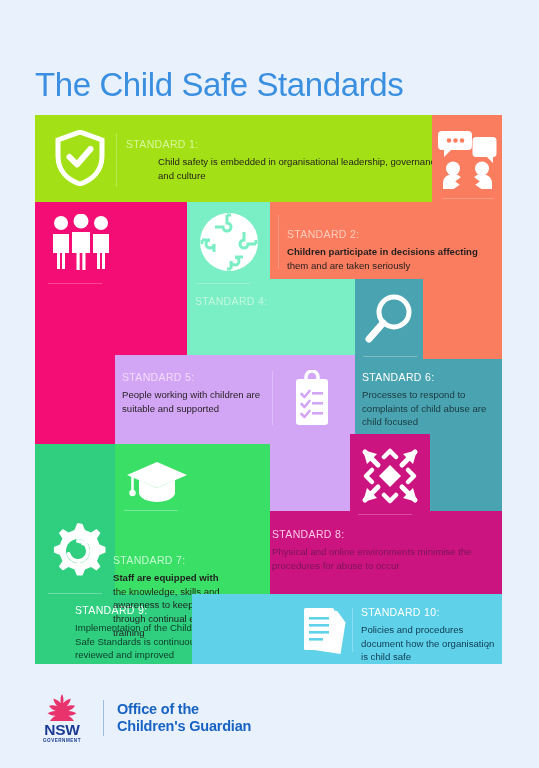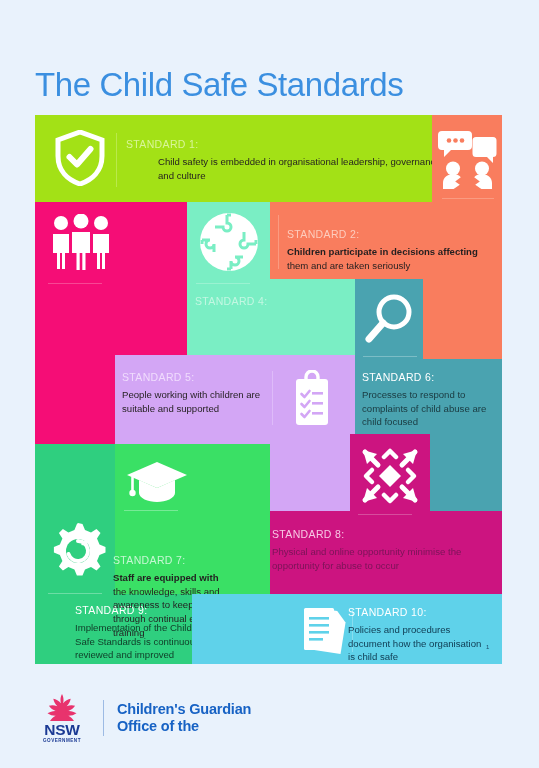--- a/index.html
+++ b/index.html
@@ -219,36 +219,36 @@
         <path d="M23 9 L29 3 L35 9" fill="none" stroke="#ffffff" stroke-width="4.5" stroke-linecap="round" stroke-linejoin="round"></path>
         <path d="M23 47 L29 53 L35 47" fill="none" stroke="#ffffff" stroke-width="4.5" stroke-linecap="round" stroke-linejoin="round"></path>
         <path d="M11 22 L5 28 L11 34" fill="none" stroke="#ffffff" stroke-width="4.5" stroke-linecap="round" stroke-linejoin="round"></path>
         <path d="M47 22 L53 28 L47 34" fill="none" stroke="#ffffff" stroke-width="4.5" stroke-linecap="round" stroke-linejoin="round"></path>
         <path d="M29 17 L40 28 L29 39 L18 28 Z" fill="#ffffff"></path>
       </svg>
     </div>
     <div class="rule" style="left:358px;top:514px;width:54px;height:1px;background:#e07ab5;"></div>
     <div class="txt" style="left:272px;top:528px;width:222px;">
       <p class="std-label" style="color:#f7c8e4;">STANDARD 8:</p>
-      <p class="std-body" style="color:#7a1457;">Physical and online opportunity minimise the opportunity for abuse to occur</p>
+      <p class="std-body" style="color:#7a1457;">Physical and online environments minimise the procedures for abuse to occur</p>
     </div>
 
     <div class="blk" style="left:192px;top:594px;width:310px;height:70px;background:#5fd2ea;"></div>
     <div class="icon" style="left:295px;top:600px;width:60px;height:60px;">
       <svg width="50" height="52" viewBox="0 0 50 52">
         <path d="M14 6 h20 l10 10 v32 h-30 z" fill="#ffffff" transform="rotate(9 29 27)"></path>
         <rect x="4" y="4" width="30" height="42" rx="1.5" fill="#ffffff"></rect>
         <rect x="9" y="13" width="20" height="2.6" fill="#5fd2ea"></rect>
         <rect x="9" y="20" width="20" height="2.6" fill="#5fd2ea"></rect>
         <rect x="9" y="27" width="20" height="2.6" fill="#5fd2ea"></rect>
         <rect x="9" y="34" width="14" height="2.6" fill="#5fd2ea"></rect>
       </svg>
     </div>
     <div class="rule" style="left:352px;top:608px;width:1px;height:44px;background:#aae8f4;"></div>
-    <div class="txt" style="left:348px;top:606px;width:140px;">
+    <div class="txt" style="left:361px;top:606px;width:140px;">
       <p class="std-label" style="color:#ffffff;">STANDARD 10:</p>
       <p class="std-body" style="color:#0f3b52;">Policies and procedures document how the organisation is child safe</p>
     </div>
 
     <div class="footnote" style="left:486px;top:644px;">1</div>
 
   </div>
 
   <div class="footer">
     <div class="waratah">
@@ -257,18 +257,18 @@
           <path d="M24 1 c-1.6 3.2 -1.9 6.4 -1.1 9.2 c-2.2-2.5-4.9-4-7.6-4.4 c.6 3 2.1 5.6 4.1 7.4 c-2.9-1.2-5.9-1.3-8.5-.5 c1.7 2.5 4.1 4.3 6.7 5.2 c-3-.1-5.9.8-8.1 2.4 c2.5 1.8 5.4 2.6 8.2 2.5 c-2.6 1.3-4.7 3.3-5.9 5.6 h24.4 c-1.2-2.3-3.3-4.3-5.9-5.6 c2.8.1 5.7-.7 8.2-2.5 c-2.2-1.6-5.1-2.5-8.1-2.4 c2.6-.9 5-2.7 6.7-5.2 c-2.6-.8-5.6-.7-8.5.5 c2-1.8 3.5-4.4 4.1-7.4 c-2.7.4-5.4 1.9-7.6 4.4 C25.9 7.4 25.6 4.2 24 1 z"></path>
           <path d="M20 13 c-1.2 2.6 -1.2 5.6 0 8.3 c1.2-2.7 1.2-5.7 0-8.3 z"></path>
           <path d="M28 13 c1.2 2.6 1.2 5.6 0 8.3 c-1.2-2.7-1.2-5.7 0-8.3 z"></path>
         </g>
       </svg>
       <div class="nsw-word">NSW</div>
       <div class="nsw-gov">GOVERNMENT</div>
     </div>
     <div class="divider"></div>
     <div class="ocg">
+      <div>Office of the</div>
       <div>Children's Guardian</div>
-      <div>Office of the</div>
     </div>
   </div>
 
 </div>
 
 </body></html>

